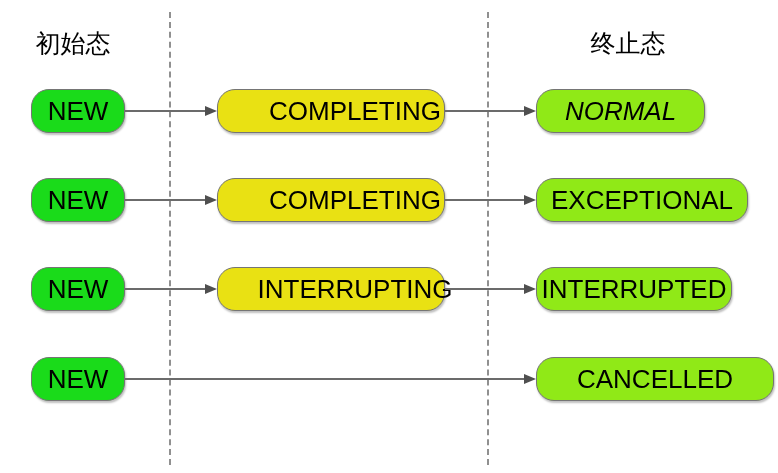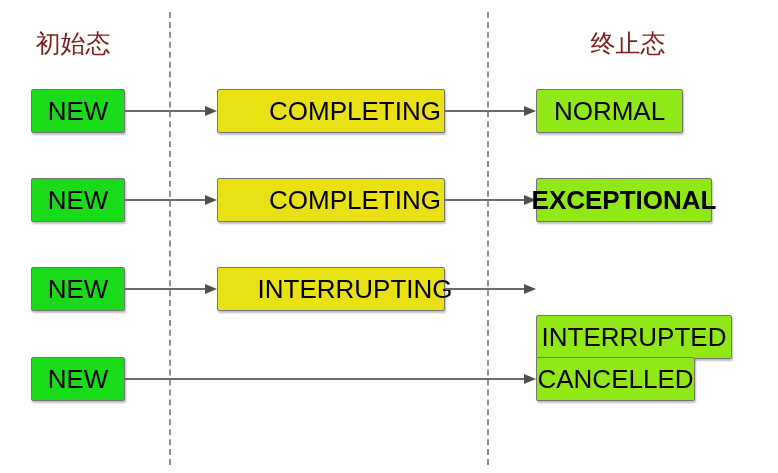--- a/index.html
+++ b/index.html
@@ -2,53 +2,53 @@
 <html style="--initial-box: #1adb1a; --intermediate-box: #e9e113; --final-box: #90e917; --border: #757575; --arrow: #6b6b6b; --arrowhead: #4f4f4f; --divider: #909090;"><head>
 <meta charset="utf-8">
 <style>
   html,body { margin:0; padding:0; background:#ffffff; }
   .canvas {
     position:relative; width:778px; height:473px; background:#ffffff;
     font-family:"Liberation Sans","DejaVu Sans",sans-serif; overflow:hidden;
   }
   .hdr {
     position:absolute; top:29px; width:120px; height:28px; line-height:28px;
-    text-align:center; font-size:25px; color:#7f1d1d;
+    text-align:center; font-size:25px; color:#000000;
   }
   .h-init  { left:13px; }
   .h-mid   { left:273px; }
   .h-final { left:568px; }
 
   .divider {
     position:absolute; top:12px; height:453px; width:0;
     border-left:2px dashed var(--divider,#909090);
   }
   .d1 { left:169px; }
   .d2 { left:487px; }
 
   .node {
     position:absolute; height:44px; box-sizing:border-box;
-    border:1.5px solid var(--border,#757575); border-radius:2px;
+    border:1.5px solid var(--border,#757575); border-radius:18px;
     display:flex; align-items:center; justify-content:center;
     font-size:26px; color:#000; white-space:nowrap;
     box-shadow:1px 2px 2px rgba(0,0,0,0.25);
   }
   .n-init  { background:var(--initial-box,#1adb1a); }
   .n-mid   { background:var(--intermediate-box,#e9e113);padding-left:48px; }
   .n-final { background:var(--final-box,#90e917); }
 
   .r1 { top:89px; }  .r2 { top:178px; }  .r3 { top:267px; }  .r4 { top:357px; }
 
   .c-init  { left:31px;  width:94px; }
   .c-mid   { left:217px; width:228px; }
   .c-final { left:536px; }
-  .w-normal      { width:147px; }
-  .w-exceptional { width:176px;font-weight:bold; }
-  .w-interrupted { width:196px;margin-top:48px; }
-  .w-cancelled   { width:159px; }
+  .w-normal      { width:169px;font-style:italic; }
+  .w-exceptional { width:212px; }
+  .w-interrupted { width:196px; }
+  .w-cancelled   { width:238px; }
 
   .arrow { position:absolute; height:12px; display:flex; align-items:center; }
   .arrow .shaft { flex:1; height:2px; background:var(--arrow,#6b6b6b); }
   .arrow .head {
     width:0; height:0; flex:0 0 auto;
     border-top:5px solid transparent; border-bottom:5px solid transparent;
     border-left:12px solid var(--arrowhead,#4f4f4f);
   }
   .ar1 { top:105px; } .ar2 { top:194px; } .ar3 { top:283px; } .ar4 { top:373px; }
   .a-left { left:125px; width:92px; }

